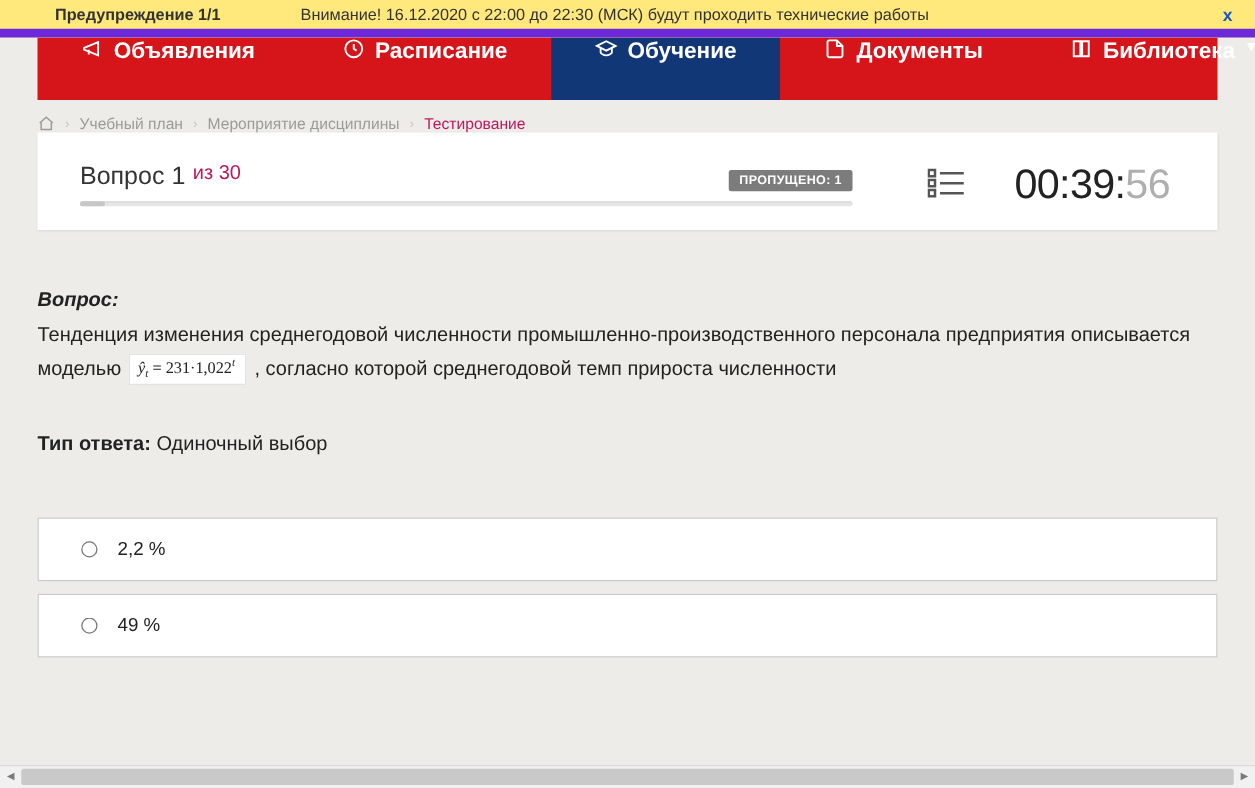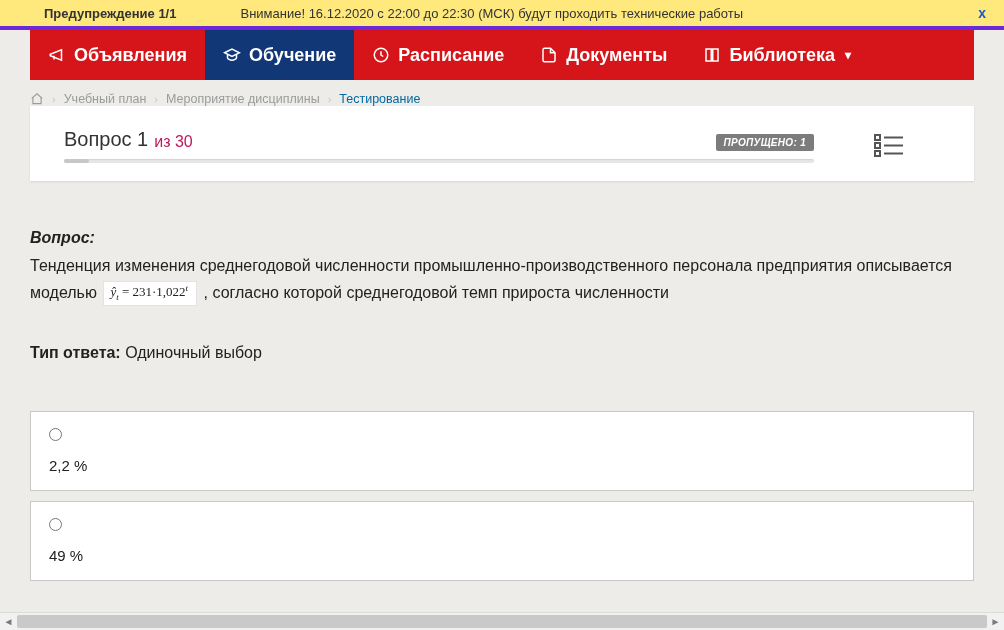--- a/index.html
+++ b/index.html
@@ -10,21 +10,21 @@
     color: #222;
     font-size: 14px;
   }
   .viewport {
     width: 1004px;
     height: 612px;
     overflow: auto;
   }
   .alert-bar {
     background: #ffe87c;
-    border-bottom: 4px solid #6d28d9;
+    border-bottom: 7px solid #6d28d9;
     height: 30px;
     display: flex;
     align-items: center;
     padding: 0 12px;
     font-size: 13px;
     color: #333;
     position: relative;
   }
   .alert-title { font-weight: bold; margin-right: 64px; margin-left: 32px; }
   .alert-text { flex: 1; text-align: left; }
@@ -39,74 +39,72 @@
   .nav {
     background: #d6151b;
     height: 50px;
     display: flex;
     margin: 0 30px;
     align-items: stretch;
     color: #fff;
   }
   .nav-item {
     display: flex;
-    align-items: center;
-    padding: 0 18px;
+    padding: 0 35px;
     font-size: 18px;
     font-weight: bold;
     gap: 8px;
     cursor: pointer;
   }
   .nav-item.active { background: #123777; }
   .nav-icon { display: inline-flex; }
   .nav-chevron { font-size: 12px; margin-left: 2px; }
 
   .breadcrumbs {
     margin: 12px 30px 0 30px;
     display: flex;
     align-items: center;
     gap: 8px;
     color: #9b9b9b;
     font-size: 12.5px;
   }
   .breadcrumbs .sep { color: #c4c4c4; font-size: 11px; }
   .breadcrumbs .crumb { color: #9b9b9b; }
-  .breadcrumbs .crumb.current { color: #0369a1; }
+  .breadcrumbs .crumb.current { color: #be185d; }
   .breadcrumbs .home-icon { color: #9b9b9b; display: inline-flex; }
 
   .page-title {
     color: #d6151b;
     font-size: 27px;
     font-weight: bold;
     text-align: center;
     margin: 26px 30px 24px;
   }
 
   .status-card {
     background: #fff;
     margin: 0 30px;
     box-shadow: 0 1px 2px rgba(0,0,0,0.1);
     padding: 22px 30px 18px 34px;
     display: flex;
     align-items: center;
   }
   .status-left { flex: 1; min-width: 0; margin-right: 20px; }
   .q-line { display: flex; align-items: baseline; justify-content: space-between; }
-  .q-title-wrap { display: flex; align-items: flex-end; gap: 6px; }
+  .q-title-wrap { display: flex; align-items: flex-start; gap: 6px; }
   .q-title { font-size: 20px; font-weight: 500; color: #333; }
   .q-of { font-size: 16px; color: #be185d; }
   .skipped-badge {
     background: #7c7c7c;
     color: #fff;
     font-size: 10px;
     font-weight: bold;
     padding: 3px 8px;
     border-radius: 2px;
     letter-spacing: 0.3px;
-    font-style: italic;
   }
   .progress {
     margin-top: 8px;
     height: 4px;
     background: #e6e6e6;
     border-radius: 2px;
     box-shadow: inset 0 1px 1px rgba(0,0,0,0.08);
     position: relative;
   }
   .progress-fill {
@@ -157,27 +155,27 @@
 
   .ans-type { margin-top: 34px; }
   .ans-type-label { font-weight: bold; }
 
   .options {
     margin: 44px 30px 0 30px;
   }
   .option {
     background: #fff;
     border: 1px solid #c9c9c9;
-    padding: 16px 18px;
+    padding: 16px 34px;
     margin-bottom: 10px;
     display: flex;
+    align-items: center;
     gap: 16px;
     cursor: pointer;
     font-size: 15px;
-    flex-direction: column;
   }
   .option input[type=radio] {
     width: 13px; height: 13px;
     cursor: pointer;
   }
 
   
   .hscroll {
     position: absolute;
     left: 0; bottom: 0;
@@ -226,37 +224,37 @@
   <div class="nav">
     <div class="nav-item">
       <span class="nav-icon">
         <svg width="18" height="18" viewBox="0 0 24 24" fill="none" stroke="currentColor" stroke-width="2">
             <path d="M3 11l15-6v14L3 13v-2z"></path>
             <path d="M8 13v5"></path>
           </svg>
       </span>
       <span>Объявления</span>
     </div>
+    <div class="nav-item">
+      <span class="nav-icon">
+        <svg width="18" height="18" viewBox="0 0 24 24" fill="none" stroke="currentColor" stroke-width="2">
+            <circle cx="12" cy="12" r="9"></circle>
+            <path d="M12 7v5l3 2"></path>
+          </svg>
+      </span>
+      <span>Расписание</span>
+    </div>
     <div class="nav-item active">
       <span class="nav-icon">
         <svg width="18" height="18" viewBox="0 0 24 24" fill="none" stroke="currentColor" stroke-width="2">
             <path d="M2 9l10-5 10 5-10 5L2 9z"></path>
             <path d="M6 11v5c0 1 3 3 6 3s6-2 6-3v-5"></path>
           </svg>
       </span>
       <span>Обучение</span>
-    </div>
-    <div class="nav-item">
-      <span class="nav-icon">
-        <svg width="18" height="18" viewBox="0 0 24 24" fill="none" stroke="currentColor" stroke-width="2">
-            <circle cx="12" cy="12" r="9"></circle>
-            <path d="M12 7v5l3 2"></path>
-          </svg>
-      </span>
-      <span>Расписание</span>
     </div>
     <div class="nav-item">
       <span class="nav-icon">
         <svg width="18" height="18" viewBox="0 0 24 24" fill="none" stroke="currentColor" stroke-width="2">
             <path d="M14 3H6a2 2 0 0 0-2 2v14a2 2 0 0 0 2 2h12a2 2 0 0 0 2-2V9l-6-6z"></path>
             <path d="M14 3v6h6"></path>
           </svg>
       </span>
       <span>Документы</span>
     </div>
@@ -305,20 +303,23 @@
     <span class="list-icon">
       <svg width="30" height="28" viewBox="0 0 30 28" fill="none" stroke="#555" stroke-width="2">
         <rect x="1" y="3" width="5" height="5"></rect>
         <line x1="10" y1="5.5" x2="29" y2="5.5"></line>
         <rect x="1" y="11" width="5" height="5"></rect>
         <line x1="10" y1="13.5" x2="29" y2="13.5"></line>
         <rect x="1" y="19" width="5" height="5"></rect>
         <line x1="10" y1="21.5" x2="29" y2="21.5"></line>
       </svg>
     </span>
+    <div class="timer">
+      <span>00:39:</span><span class="sec">56</span>
+    </div>
   </div>
 
   <div class="question-area">
     <div class="q-label">Вопрос:</div>
     <div class="q-text">
       <span>Тенденция изменения среднегодовой численности промышленно-производственного персонала предприятия описывается моделью </span>
       <span class="formula">
         <span class="yhat">ŷ</span><sub>t</sub> = 231·1,022<sup>t</sup>
       </span>
       <span> , согласно которой среднегодовой темп прироста численности</span>

